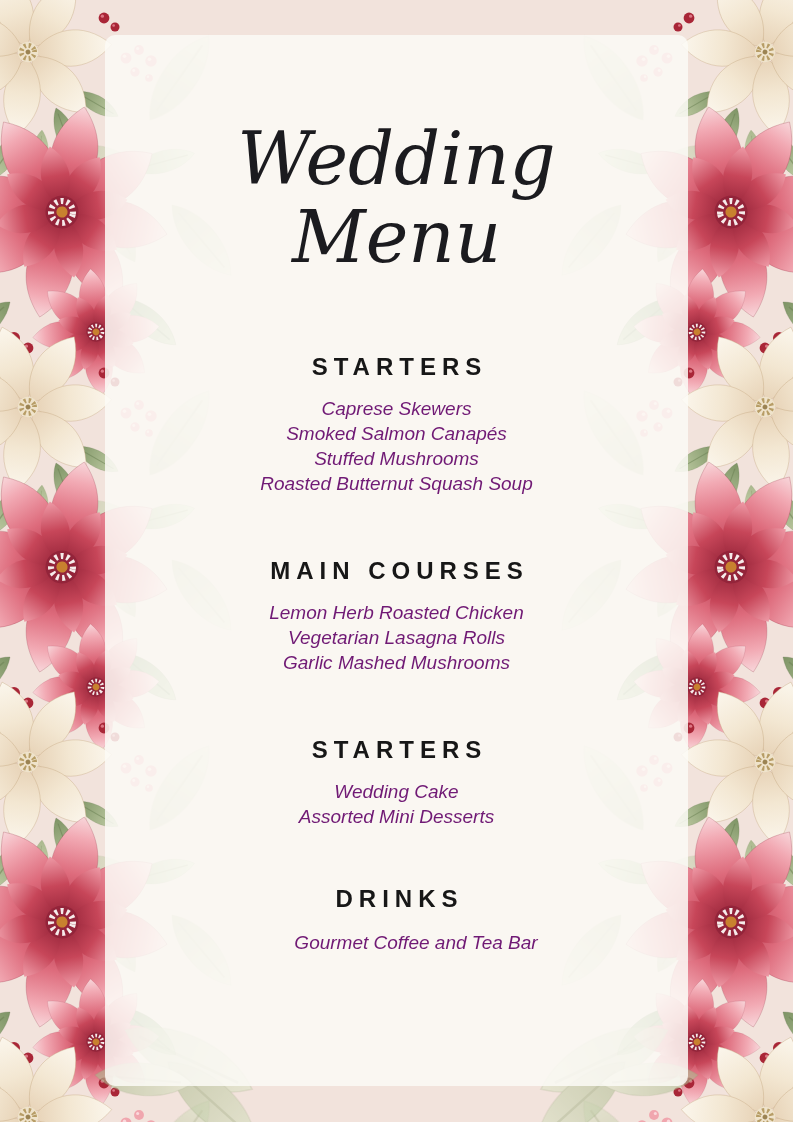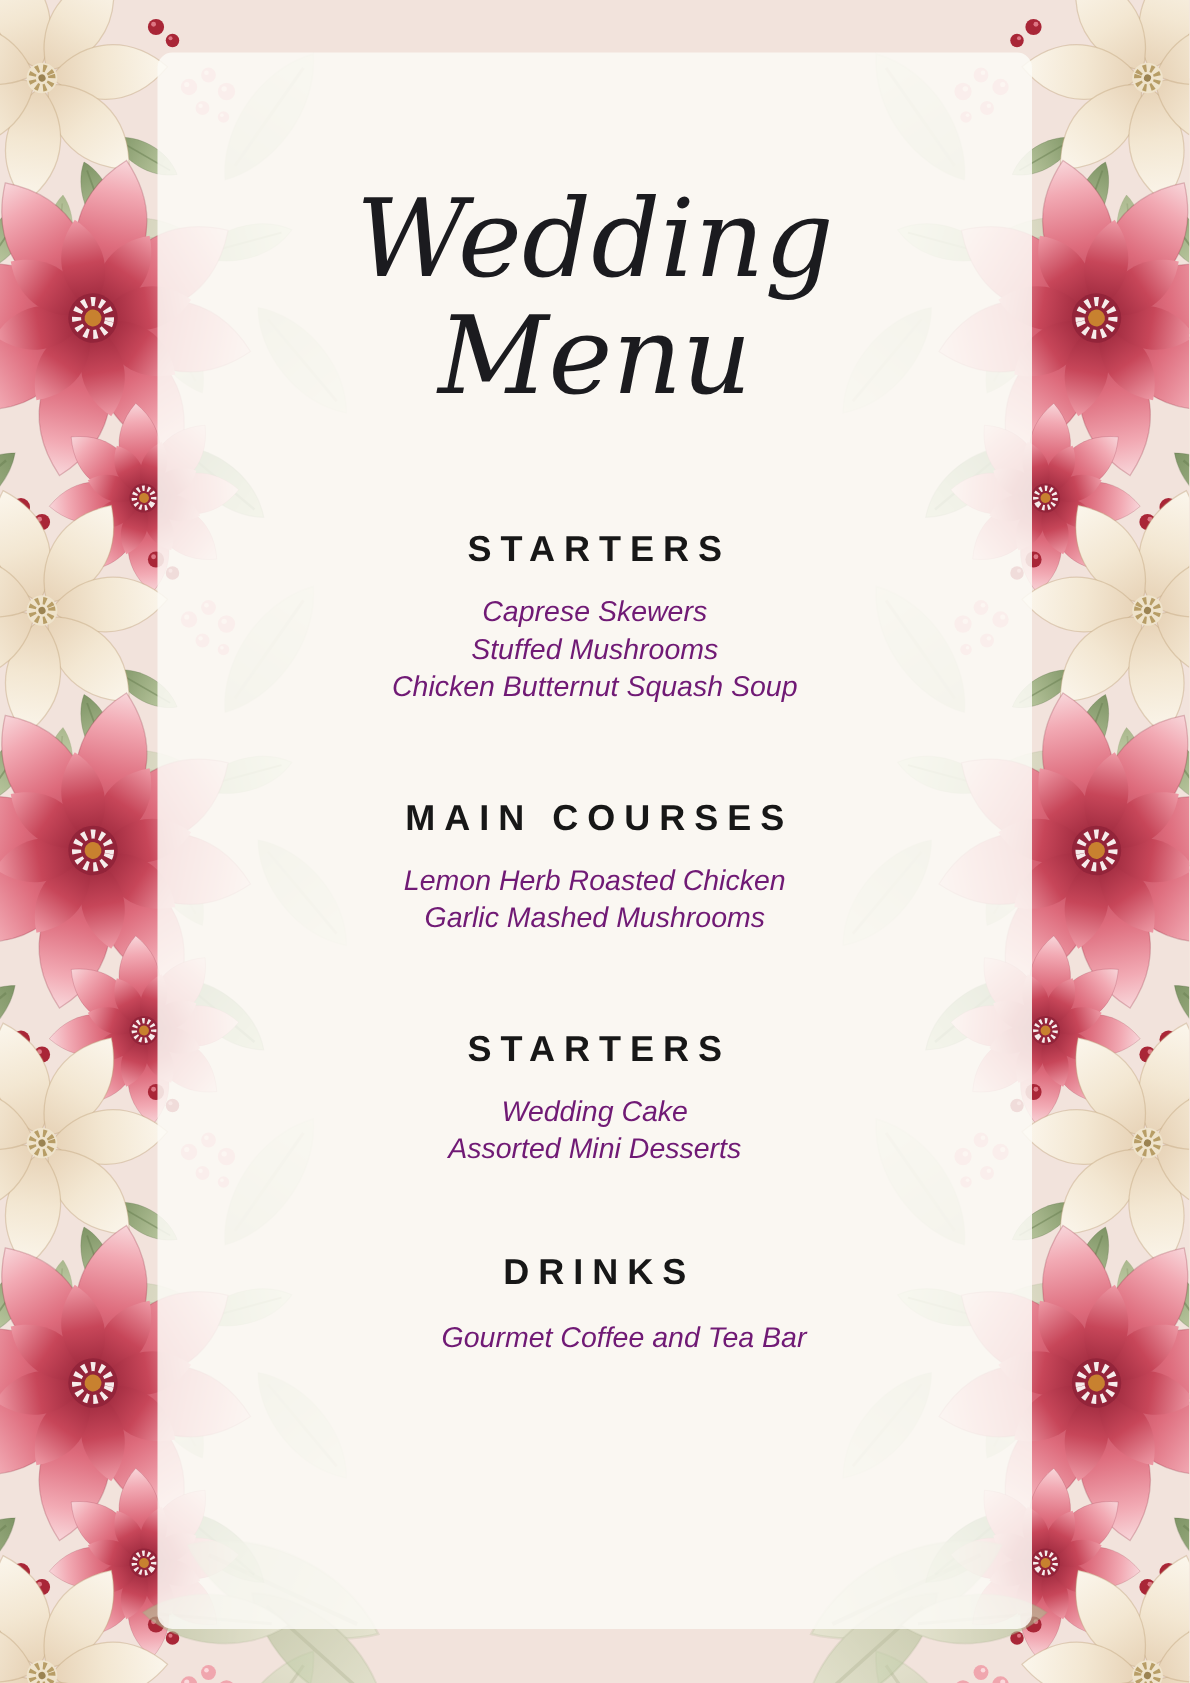--- a/index.html
+++ b/index.html
@@ -225,29 +225,31 @@
 
     <h1 class="title">
       <span>Wedding</span>
       <span>Menu</span>
     </h1>
 
     <section class="menu-section sec-starters">
       <h2 class="heading">STARTERS</h2>
       <ul class="items">
         <li>Caprese Skewers</li>
+        <li>Smoked Salmon Canapés</li>
         <li>Stuffed Mushrooms</li>
-        <li>Chicken Butternut Squash Soup</li>
+        <li>Roasted Butternut Squash Soup</li>
       </ul>
     </section>
 
     <section class="menu-section sec-mains">
       <h2 class="heading">MAIN COURSES</h2>
       <ul class="items">
         <li>Lemon Herb Roasted Chicken</li>
+        <li>Vegetarian Lasagna Rolls</li>
         <li>Garlic Mashed Mushrooms</li>
       </ul>
     </section>
 
     <section class="menu-section sec-desserts">
       <h2 class="heading">STARTERS</h2>
       <ul class="items">
         <li>Wedding Cake</li>
         <li>Assorted Mini Desserts</li>
       </ul>

